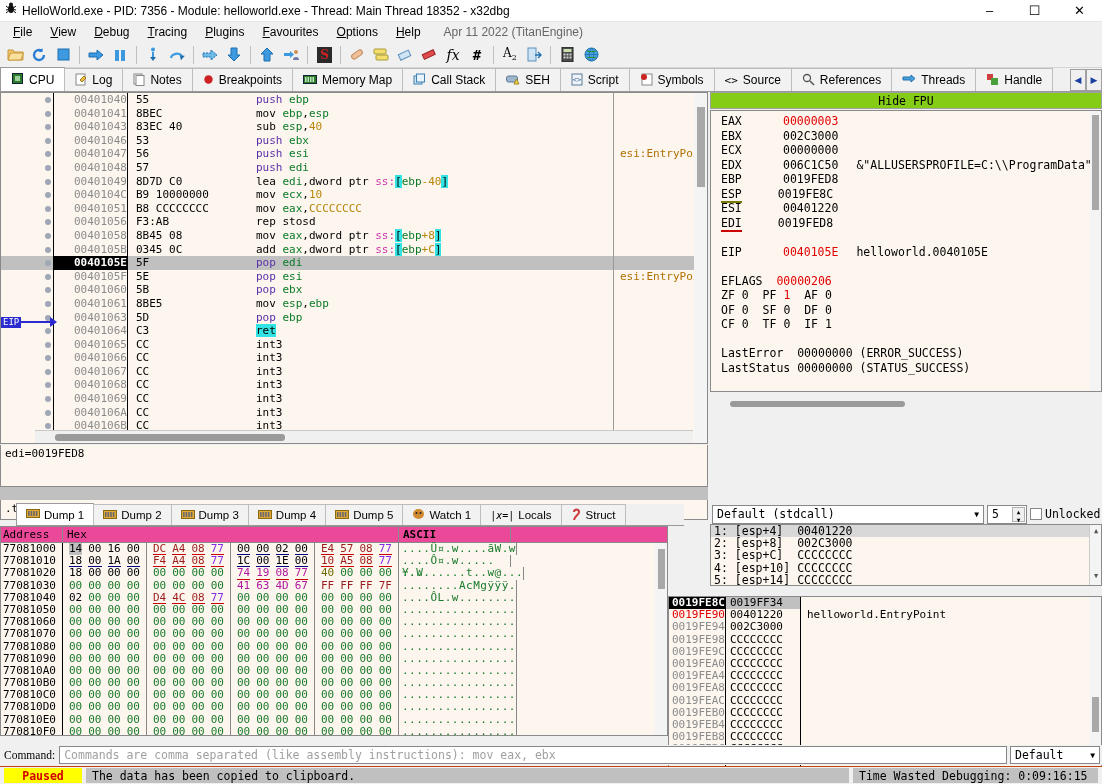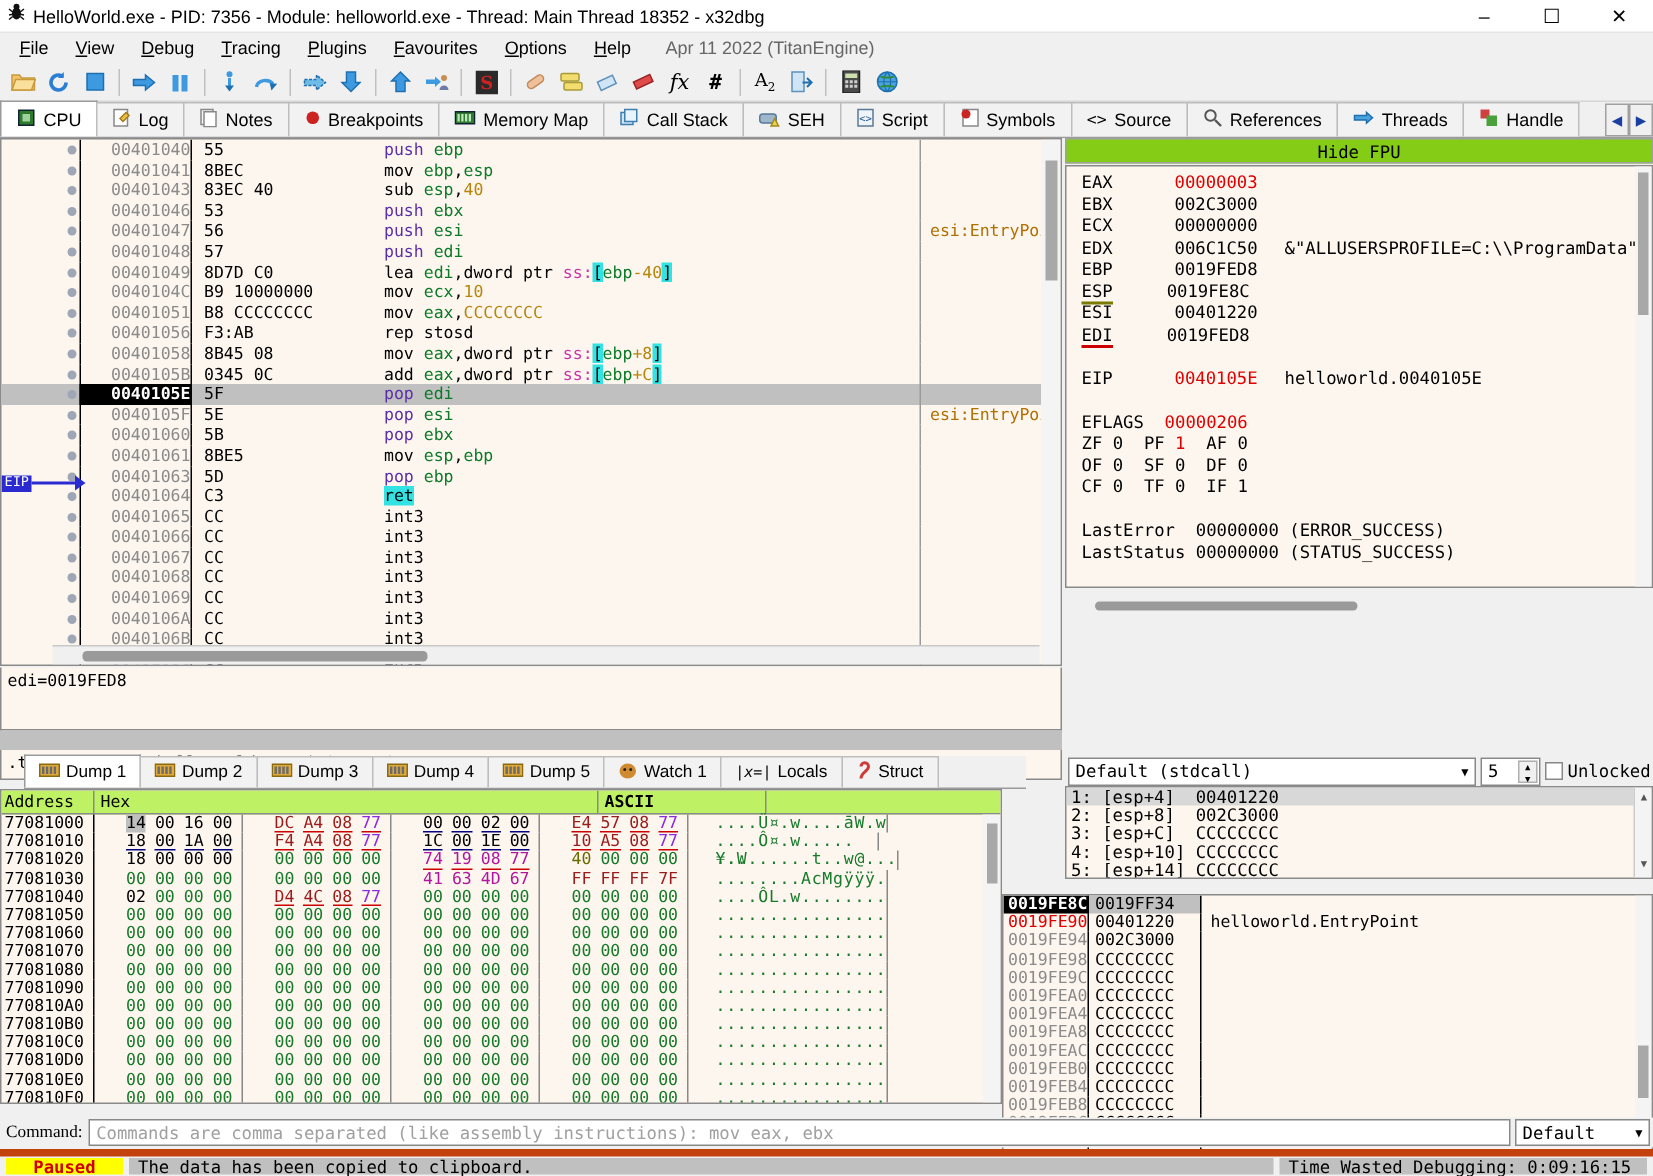--- a/index.html
+++ b/index.html
@@ -177,28 +177,28 @@
   }
   .dtab.active { background: #ffffff; height: 22px; border-color: #9a9a9a; }
 
   
   .dump {
     position: absolute; left: 0; top: 434px; width: 668px; height: 210px;
     background: #fdf6ee; border: 1px solid #8a8a8a; overflow: hidden;
     font-family: "DejaVu Sans Mono", monospace; font-size: 11px;
   }
   .dump-head {
-    display: flex; height: 16px; line-height: 16px; background: #bef264;
+    display: flex; height: 16px; line-height: 16px; background: #ec4899;
     border-bottom: 1px solid #8a8a8a; font-size: 11px;
   }
   .dh-addr { flex: 0 0 62px; padding-left: 2px; border-right: 1px solid #8a8a8a; }
   .dh-hex  { flex: 0 0 336px; padding-left: 4px; border-right: 1px solid #8a8a8a; }
   .dh-asc  { flex: 0 0 112px; padding-left: 4px; border-right: 1px solid #8a8a8a; font-weight: bold; }
   .dh-rest { flex: 1; }
-  .drow2 { display: flex; height: 12.2px; line-height: 12.2px; gap: 15px; }
+  .drow2 { display: flex; height: 12.2px; line-height: 12.2px; }
   .dr-addr { flex: 0 0 62px; padding-left: 2px; border-right: 1px solid #000; }
   .dr-hexgrp {
     flex: 0 0 84px; display: flex; border-right: 1px solid #888;
     justify-content: space-around; padding: 0 3px;
   }
   .dr-hexgrp span { color: #187a2b; }
   .dr-asc { flex: 0 0 112px; padding-left: 3px; border-right: 1px solid #888; color: #187a2b; letter-spacing: .5px; }
   .hx-blk { color: #000 !important; }
   .hx-red { color: #9b1c1c !important; }
   .hx-pur { color: #8a2be2 !important; }
@@ -333,21 +333,21 @@
     flex: 0 0 90px; height: 18px; background: #fff; border: 1px solid #888;
     margin-left: 3px; margin-right: 2px; display: flex; align-items: center;
     padding: 0 4px; font-family: "DejaVu Sans Mono", monospace; font-size: 11.5px;
   }
   .cmd-select .arrow { margin-left: auto; font-size: 8px; }
 
   
   .statusbar {
     position: absolute; left: 0; top: 766px; width: 1102px; height: 18px;
     display: flex; align-items: stretch; background: #f0f0f0;
-    border-top: 5px solid #c2410c;
+    border-top: 1px solid #c2410c;
   }
   .sb-paused {
     flex: 0 0 78px; background: #ffff00; color: #d00000; display: flex;
     align-items: center; justify-content: center;
     font-family: "DejaVu Sans Mono", monospace; font-size: 11.5px; font-weight: bold;
     margin: 1px 2px 1px 4px;
   }
   .sb-msg {
     flex: 1; background: #c0c0c0; display: flex; align-items: center;
     padding-left: 6px; font-family: "DejaVu Sans Mono", monospace; font-size: 11.5px;

